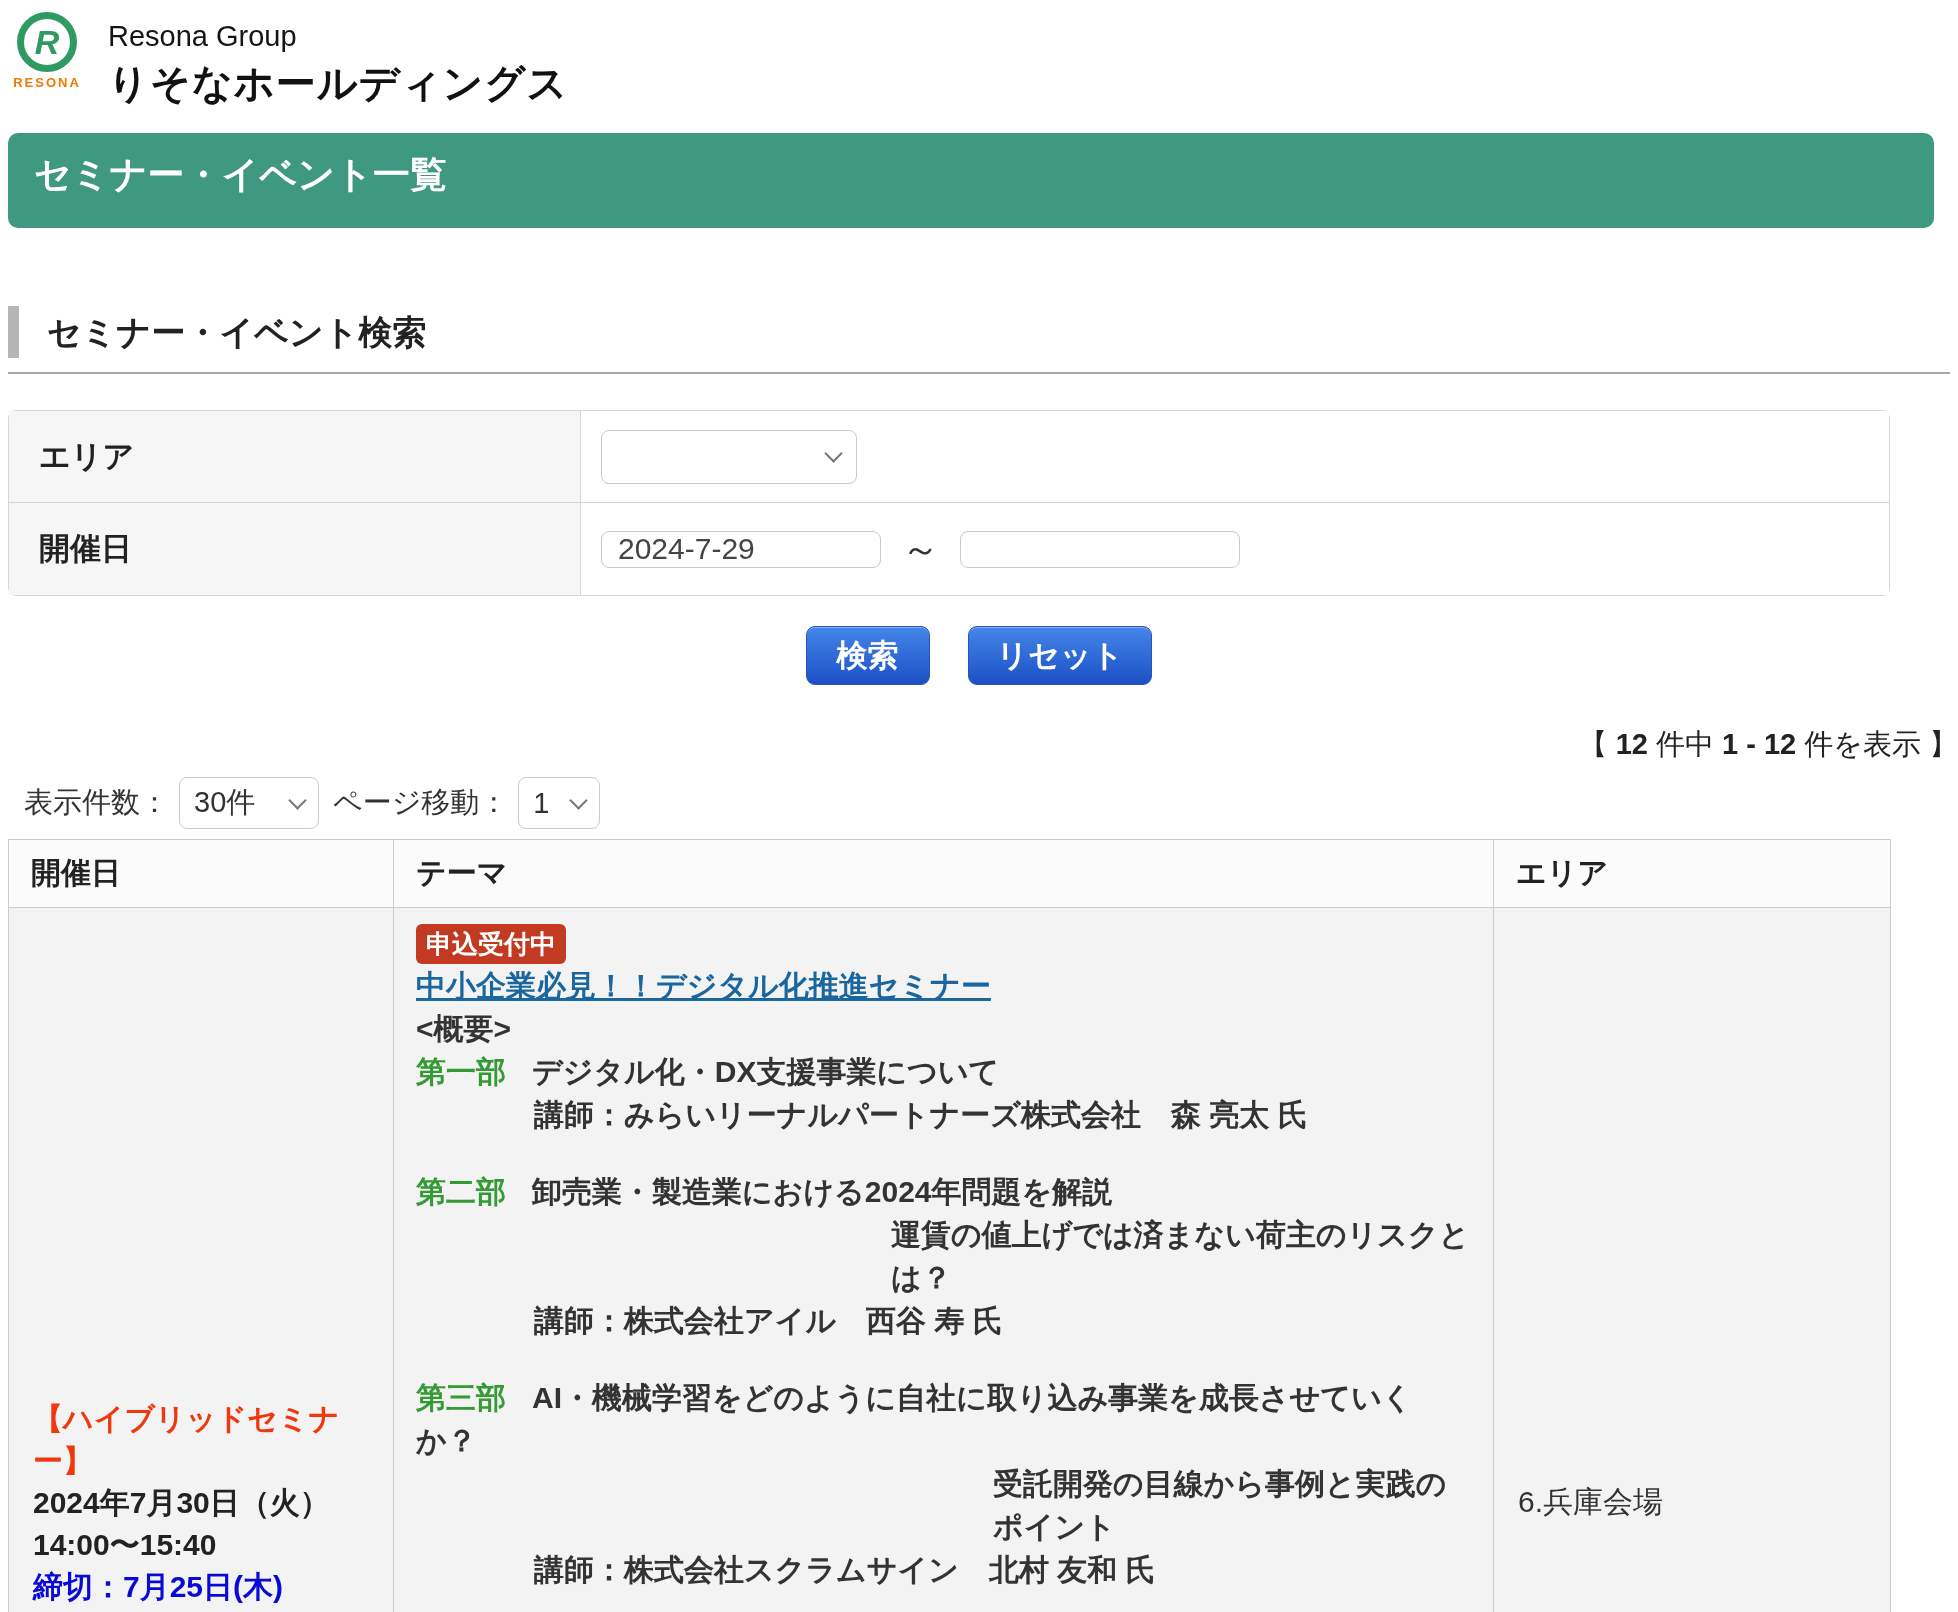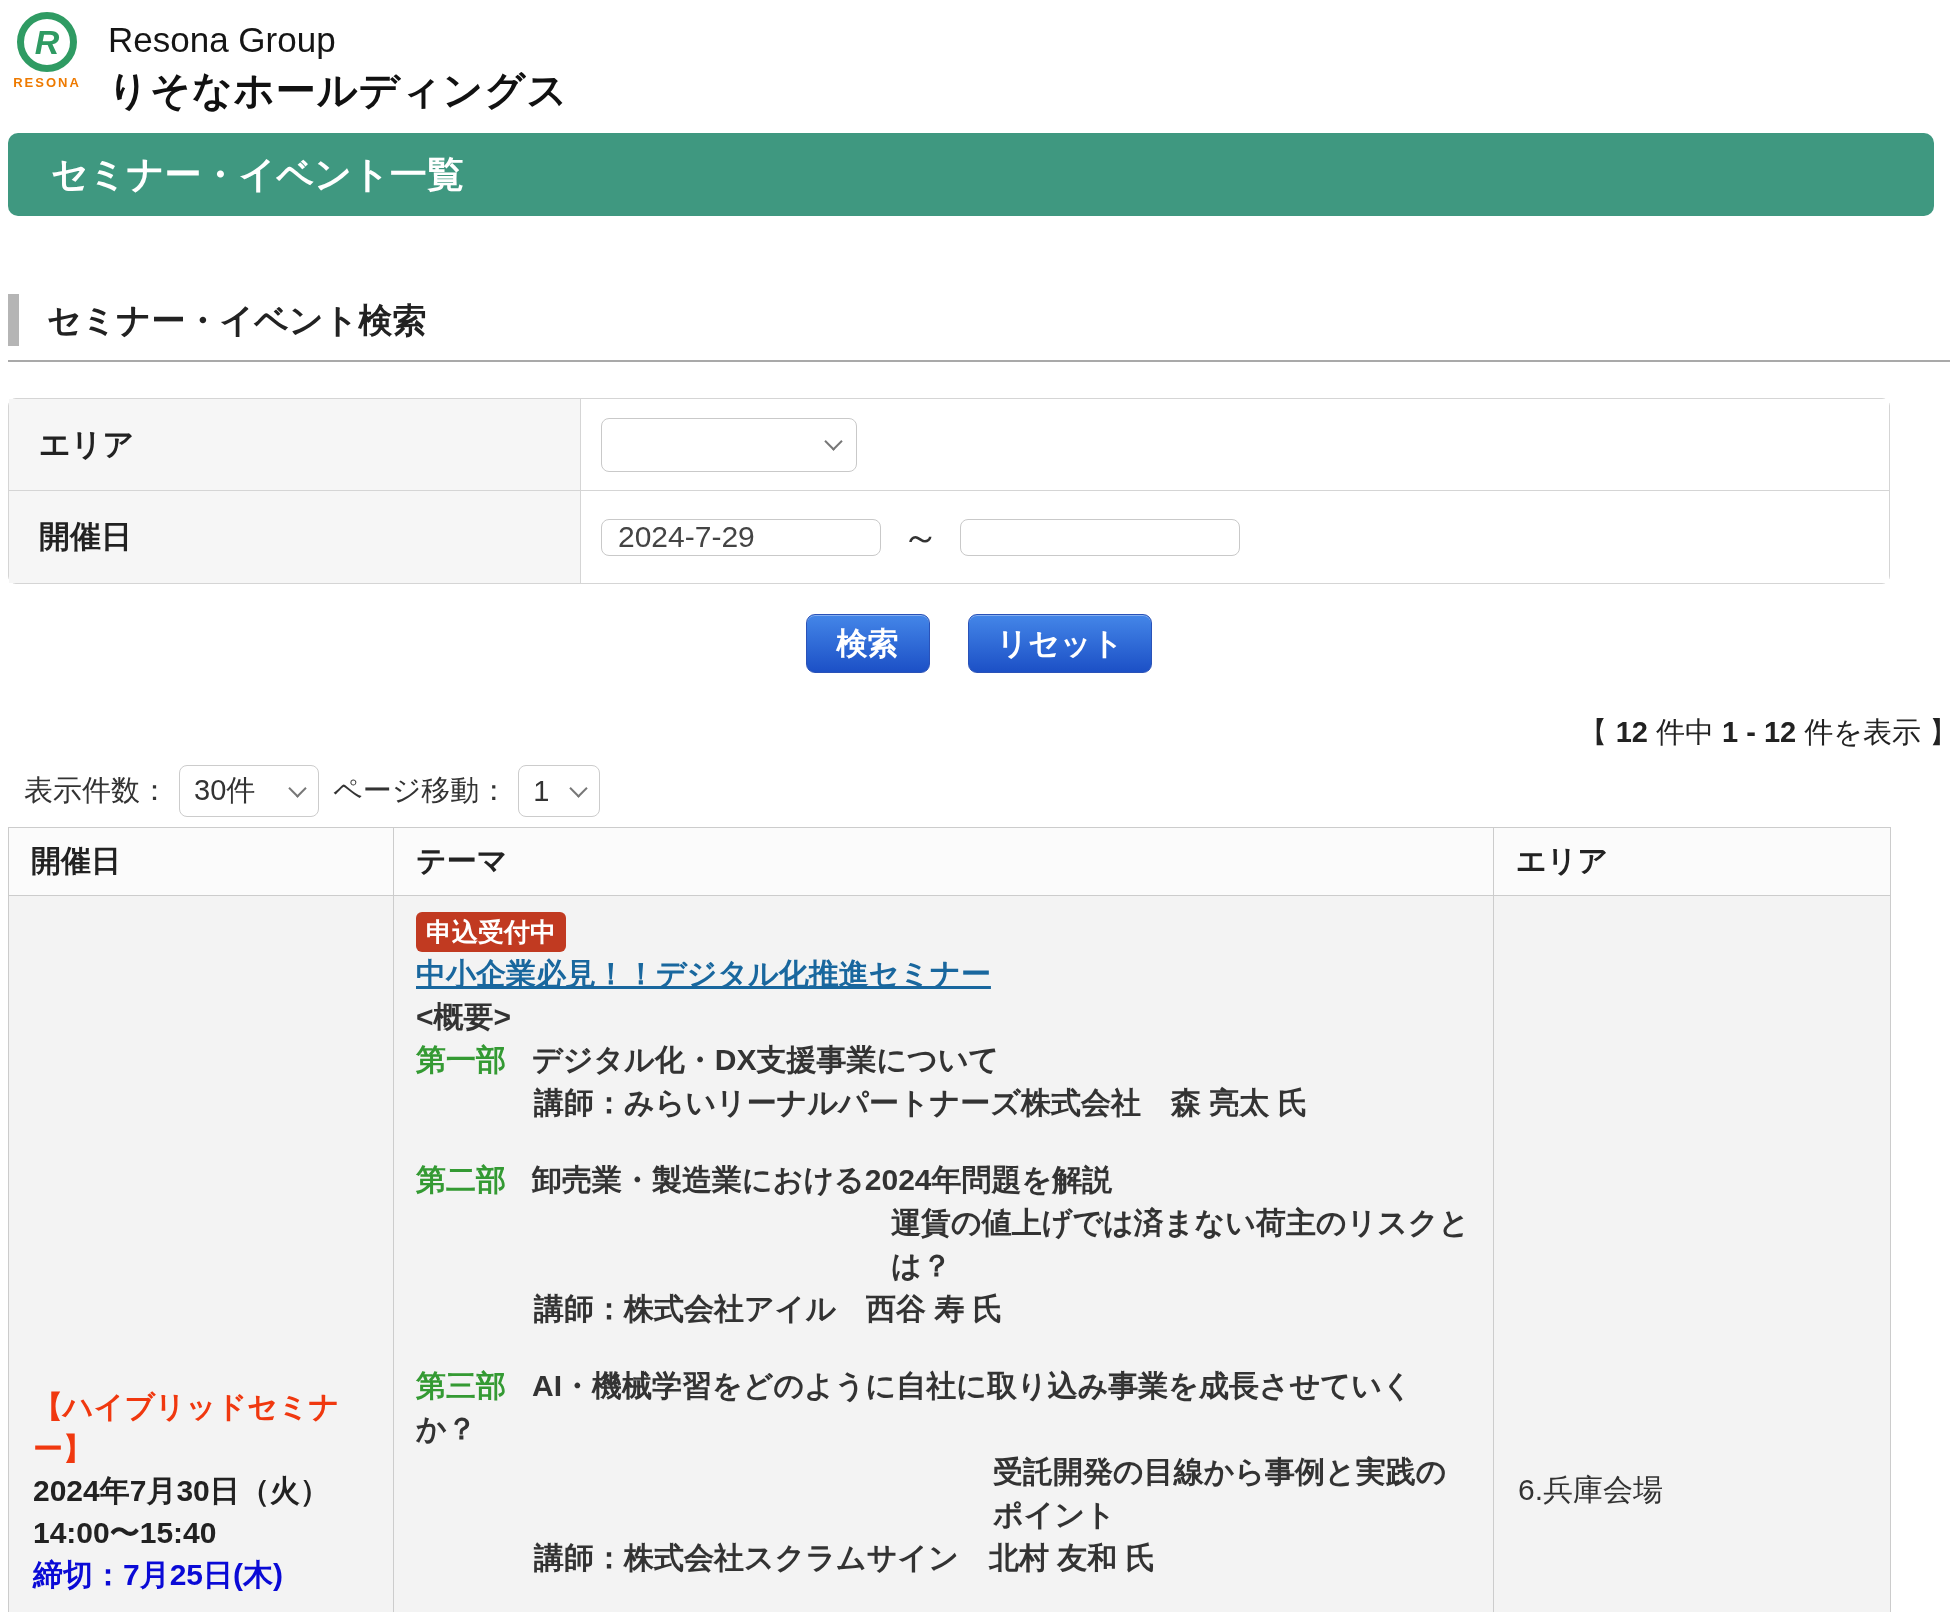--- a/index.html
+++ b/index.html
@@ -12,27 +12,27 @@
   
   .logo-row { height:120px; padding:12px 0 0 12px; display:flex; align-items:flex-start; }
   .logo-mark { width:70px; text-align:center; }
   .logo-circle {
     width:60px; height:60px; border:7px solid #2f9b63; border-radius:50%;
     margin:0 auto; display:flex; align-items:center; justify-content:center;
   }
   .logo-r { color:#2f9b63; font-weight:bold; font-style:italic; font-size:34px; line-height:1; }
   .logo-resona { color:#ee7a00; font-size:13px; font-weight:bold; letter-spacing:2px; margin-top:3px;text-align:center; }
   .logo-text { margin-left:26px; padding-top:8px; }
-  .logo-en { font-size:35px; color:#151515; }
+  .logo-en { font-size:29px; color:#151515; }
   .logo-ja { font-size:40px; font-weight:bold; color:#111; margin-top:3px; letter-spacing:1px; }
 
   
   .title-bar {
-    margin:13px 24px 0 8px; height:83px; background:#3f9880; border-radius:10px;
-    color:#fff; font-size:37px; font-weight:bold; line-height:83px; padding-left:43px;
+    margin:13px 24px 0 8px; height:95px; background:#3f9880; border-radius:10px;
+    color:#fff; font-size:37px; font-weight:bold; line-height:83px; padding-left:26px;
   }
 
   
   .section { margin:78px 8px 0 8px; border-bottom:2px solid #a9a9a9; padding-bottom:14px; }
   .section-inner {
     border-left:11px solid #b5b5b5; padding:6px 0 6px 28px;
     font-size:34px; font-weight:bold; color:#222; line-height:40px;
   }
 
   

